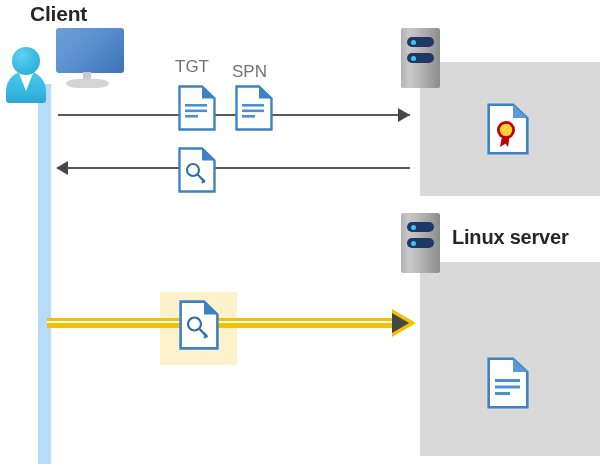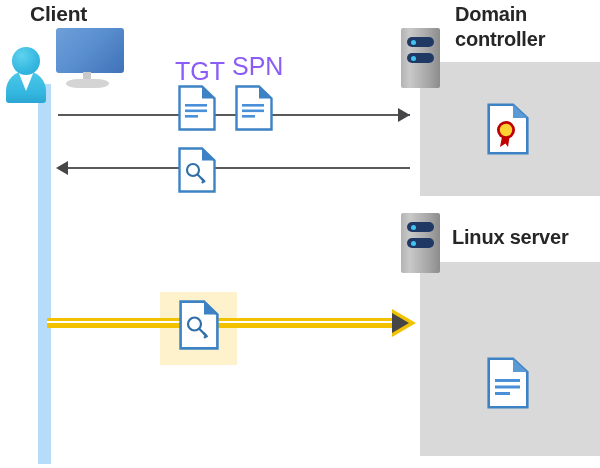--- a/index.html
+++ b/index.html
@@ -6,23 +6,23 @@
   body{width:600px;height:468px;position:relative;overflow:hidden;
        font-family:"Liberation Sans","DejaVu Sans",sans-serif;}
   .canvas{position:absolute;inset:0;width:600px;height:342px;}
   .abs{position:absolute;}
 
   
   .title{font-weight:bold;color:#262626;letter-spacing:-0.2px;}
   #client-title{left:30px;top:2px;font-size:21px;}
   #dc-title{left:455px;top:2px;font-size:20px;line-height:25px;width:140px;}
   #linux-title{left:452px;top:225px;font-size:20px;line-height:25px;width:150px;}
-  .doclabel{font-size:25px;color:#8b5cf6;}
+  .doclabel{font-size:17px;color:#737373;}
   #tgt-label{left:175px;top:57px;}
-  #spn-label{left:232px;top:52px;}
+  #spn-label{left:232px;top:62px;}
   #keytab-label{left:440px;top:418px;font-size:20px;color:#262626;}
 
   
   #client-lifeline{left:38px;top:84px;width:13px;height:380px;background:#b7dcfa;}
 
   
   .panel{background:#d9d9d9;}
   #dc-panel{left:420px;top:62px;width:180px;height:134px;}
   #linux-panel{left:420px;top:262px;width:180px;height:194px;}
 
@@ -91,24 +91,20 @@
   <div class="abs" id="client-lifeline"></div>
 
   <div class="abs" id="client-monitor"></div>
   <div class="abs" id="client-neck"></div>
   <div class="abs" id="client-base"></div>
   <div class="abs" id="client-body"></div>
   <div class="abs" id="client-collar"></div>
   <div class="abs" id="client-head"></div>
 
   <div class="abs title" id="client-title">Client</div>
-  <div class="abs title" id="dc-title">
-    <div>Domain</div>
-    <div>controller</div>
-  </div>
   <div class="abs title" id="linux-title">Linux server</div>
 
   <div class="abs rack" id="dc-rack">
     <div class="rack-bar b1">
         <div class="rack-dot"></div>
       </div>
     <div class="rack-bar b2">
         <div class="rack-dot"></div>
       </div>
   </div>

